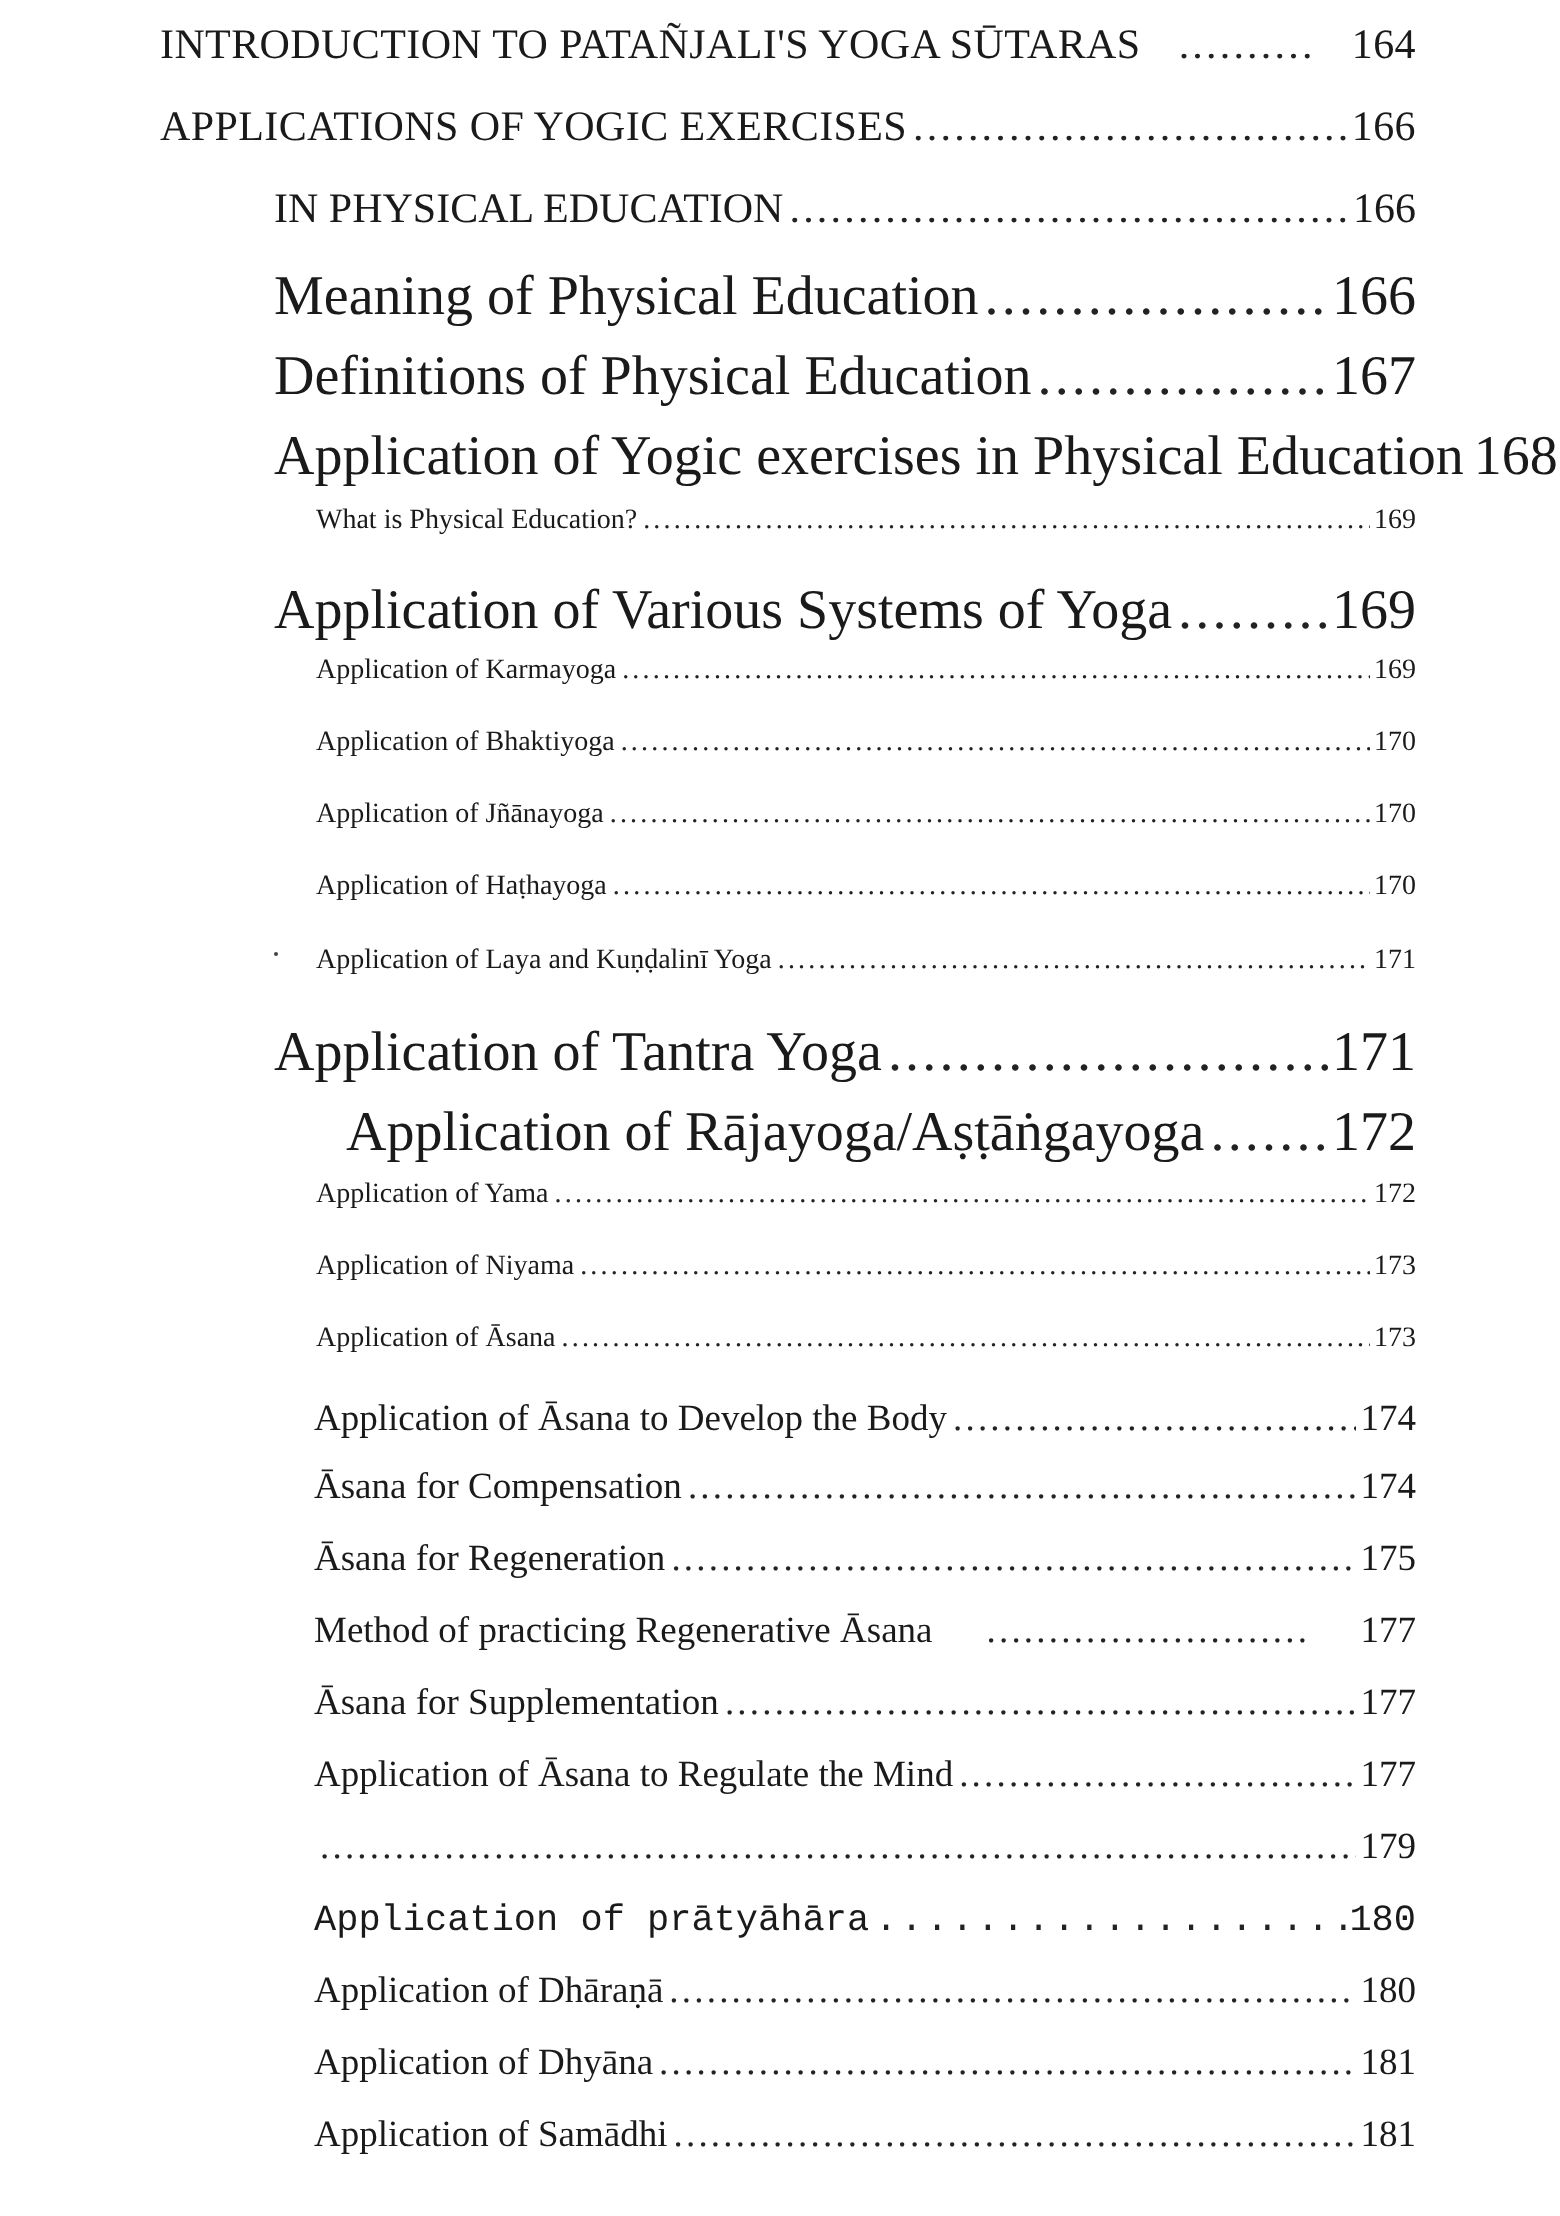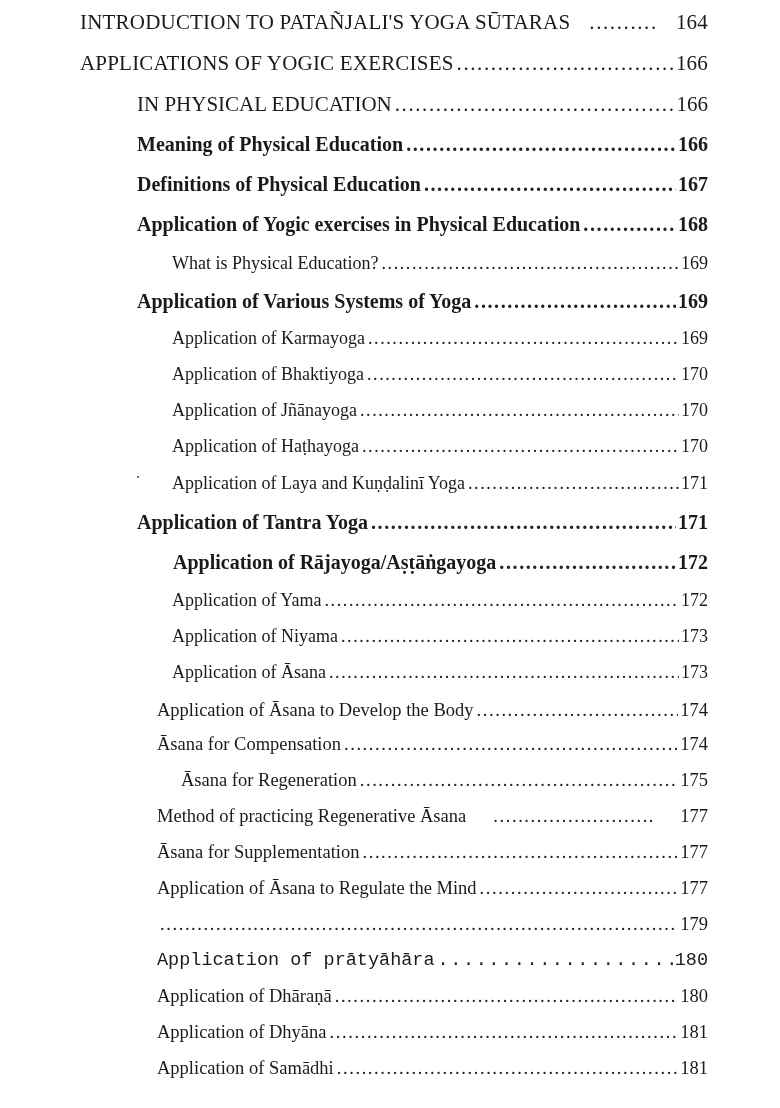--- a/index.html
+++ b/index.html
@@ -38,23 +38,23 @@
       letter-spacing: 1.6px;
       color: #222;
     }
     .entry .leader::before {
       content: "....................................................................................................................................................................................................";
     }
     .entry .page {
       flex: 0 0 auto;
     }
     .lvl0 { left: 80px; font-size: 21px; letter-spacing: 0.2px; }
-    .lvl1 { left: 137px; font-size: 20px; font-weight: bold; }
+    .lvl1 { left: 137px; font-size: 28px; }
     .lvl1caps { left: 137px; font-size: 21px; }
-    .lvl2 { left: 172px; font-size: 18px; }
+    .lvl2 { left: 158px; font-size: 14px; }
     .lvl2b { left: 157px; font-size: 18.5px; }
     .stray-mark {
       position: absolute;
       left: 137px;
       top: 476px;
       width: 2px;
       height: 2px;
       background: #444;
       border-radius: 50%;
     }
@@ -179,21 +179,21 @@
     <span class="leader"></span>
     <span class="page">174</span>
   </div>
 
   <div class="entry lvl2b" style="top:734px;">
     <span class="title">Āsana for Compensation</span>
     <span class="leader"></span>
     <span class="page">174</span>
   </div>
 
-  <div class="entry lvl2b" style="top:770px;margin-left:24px;">
+  <div class="entry lvl2b" style="top:770px;">
     <span class="title">Āsana for Regeneration</span>
     <span class="leader"></span>
     <span class="page">175</span>
   </div>
 
   <div class="entry lvl2b" style="top:806px;gap:24px;">
     <span class="title">Method of practicing Regenerative Āsana</span>
     <span class="leader"></span>
     <span class="page">177</span>
   </div>

